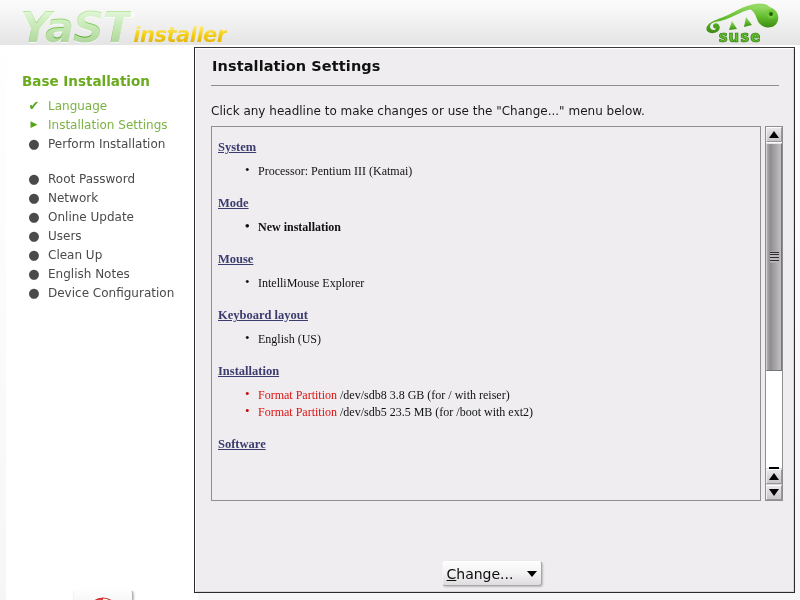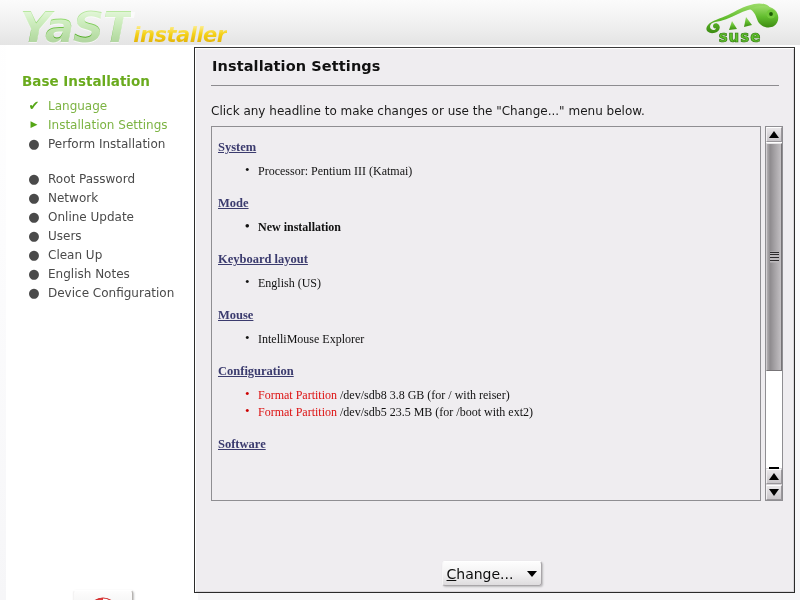--- a/index.html
+++ b/index.html
@@ -368,33 +368,33 @@
               <li>Processor: Pentium III (Katmai)</li>
             </ul>
           </div>
           <div class="blk">
             <div class="headline-wrap"><a class="headline">Mode</a></div>
             <ul class="items">
               <li class="bold">New installation</li>
             </ul>
           </div>
           <div class="blk">
+            <div class="headline-wrap"><a class="headline">Mouse</a></div>
+            <ul class="items">
+              <li>IntelliMouse Explorer</li>
+            </ul>
+          </div>
+          <div class="blk">
             <div class="headline-wrap"><a class="headline">Keyboard layout</a></div>
             <ul class="items">
               <li>English (US)</li>
             </ul>
           </div>
           <div class="blk">
-            <div class="headline-wrap"><a class="headline">Mouse</a></div>
-            <ul class="items">
-              <li>IntelliMouse Explorer</li>
-            </ul>
-          </div>
-          <div class="blk">
-            <div class="headline-wrap"><a class="headline">Configuration</a></div>
+            <div class="headline-wrap"><a class="headline">Installation</a></div>
             <ul class="items">
               <li class="warn"><span class="warn-tag">Format Partition</span> <span>/dev/sdb8 3.8 GB (for / with reiser)</span></li>
               <li class="warn"><span class="warn-tag">Format Partition</span> <span>/dev/sdb5 23.5 MB (for /boot with ext2)</span></li>
             </ul>
           </div>
           <div class="blk">
             <div class="headline-wrap"><a class="headline">Software</a></div>
           </div>
         </div>
     </div>

